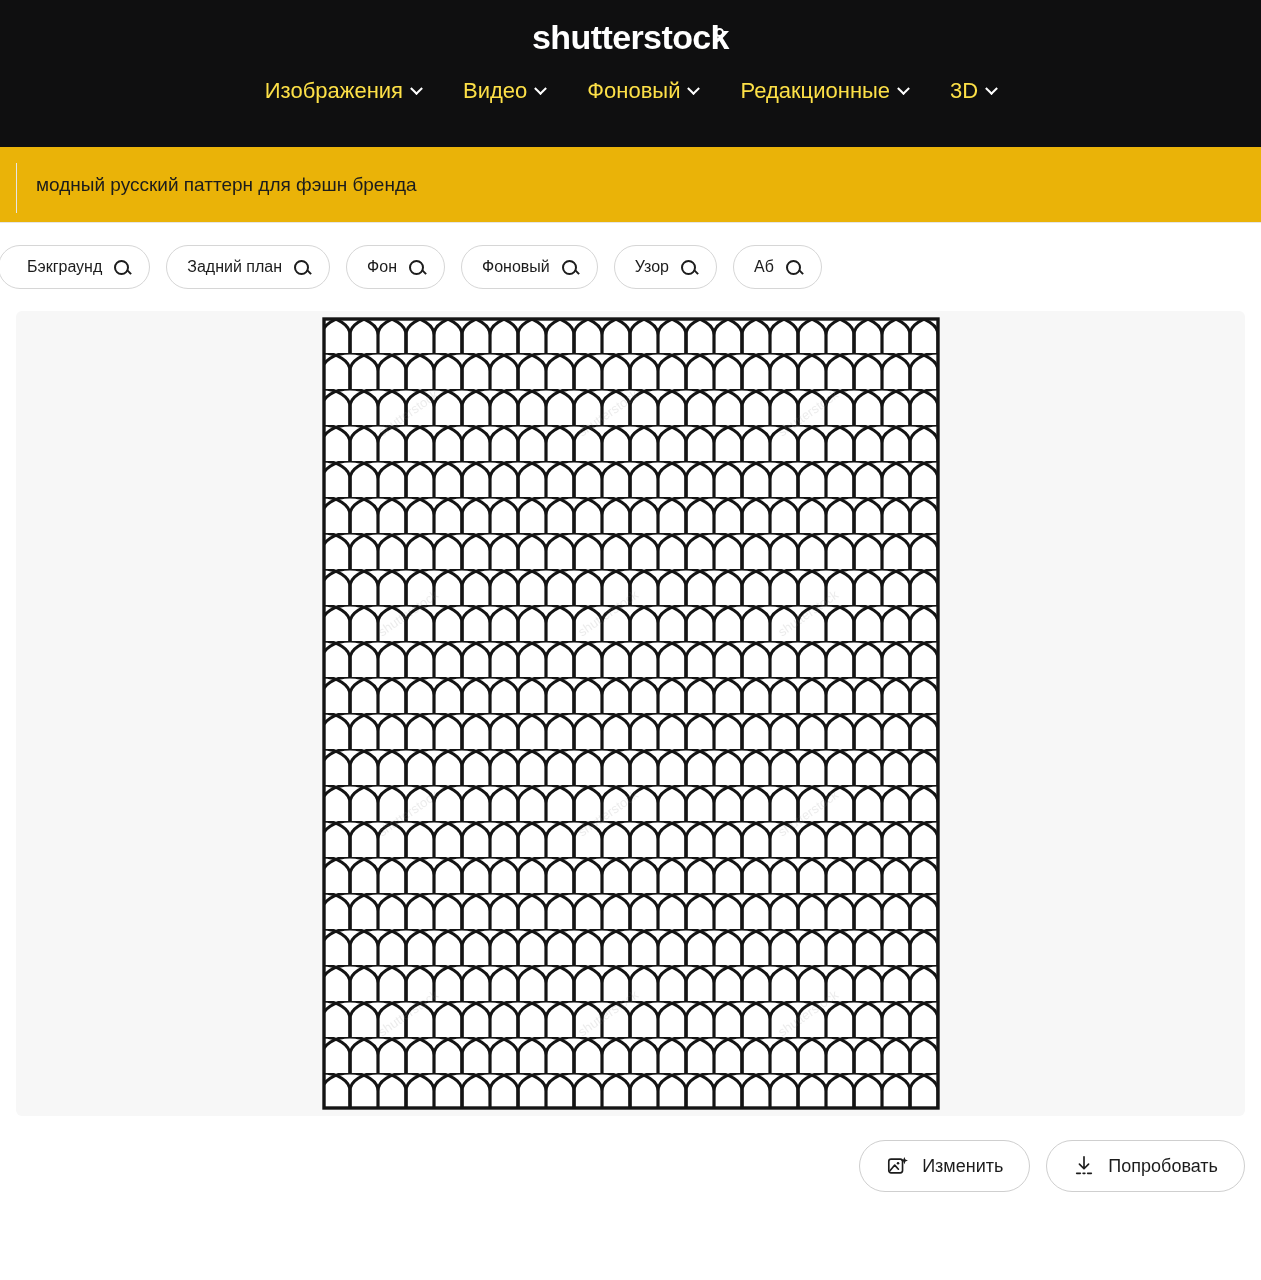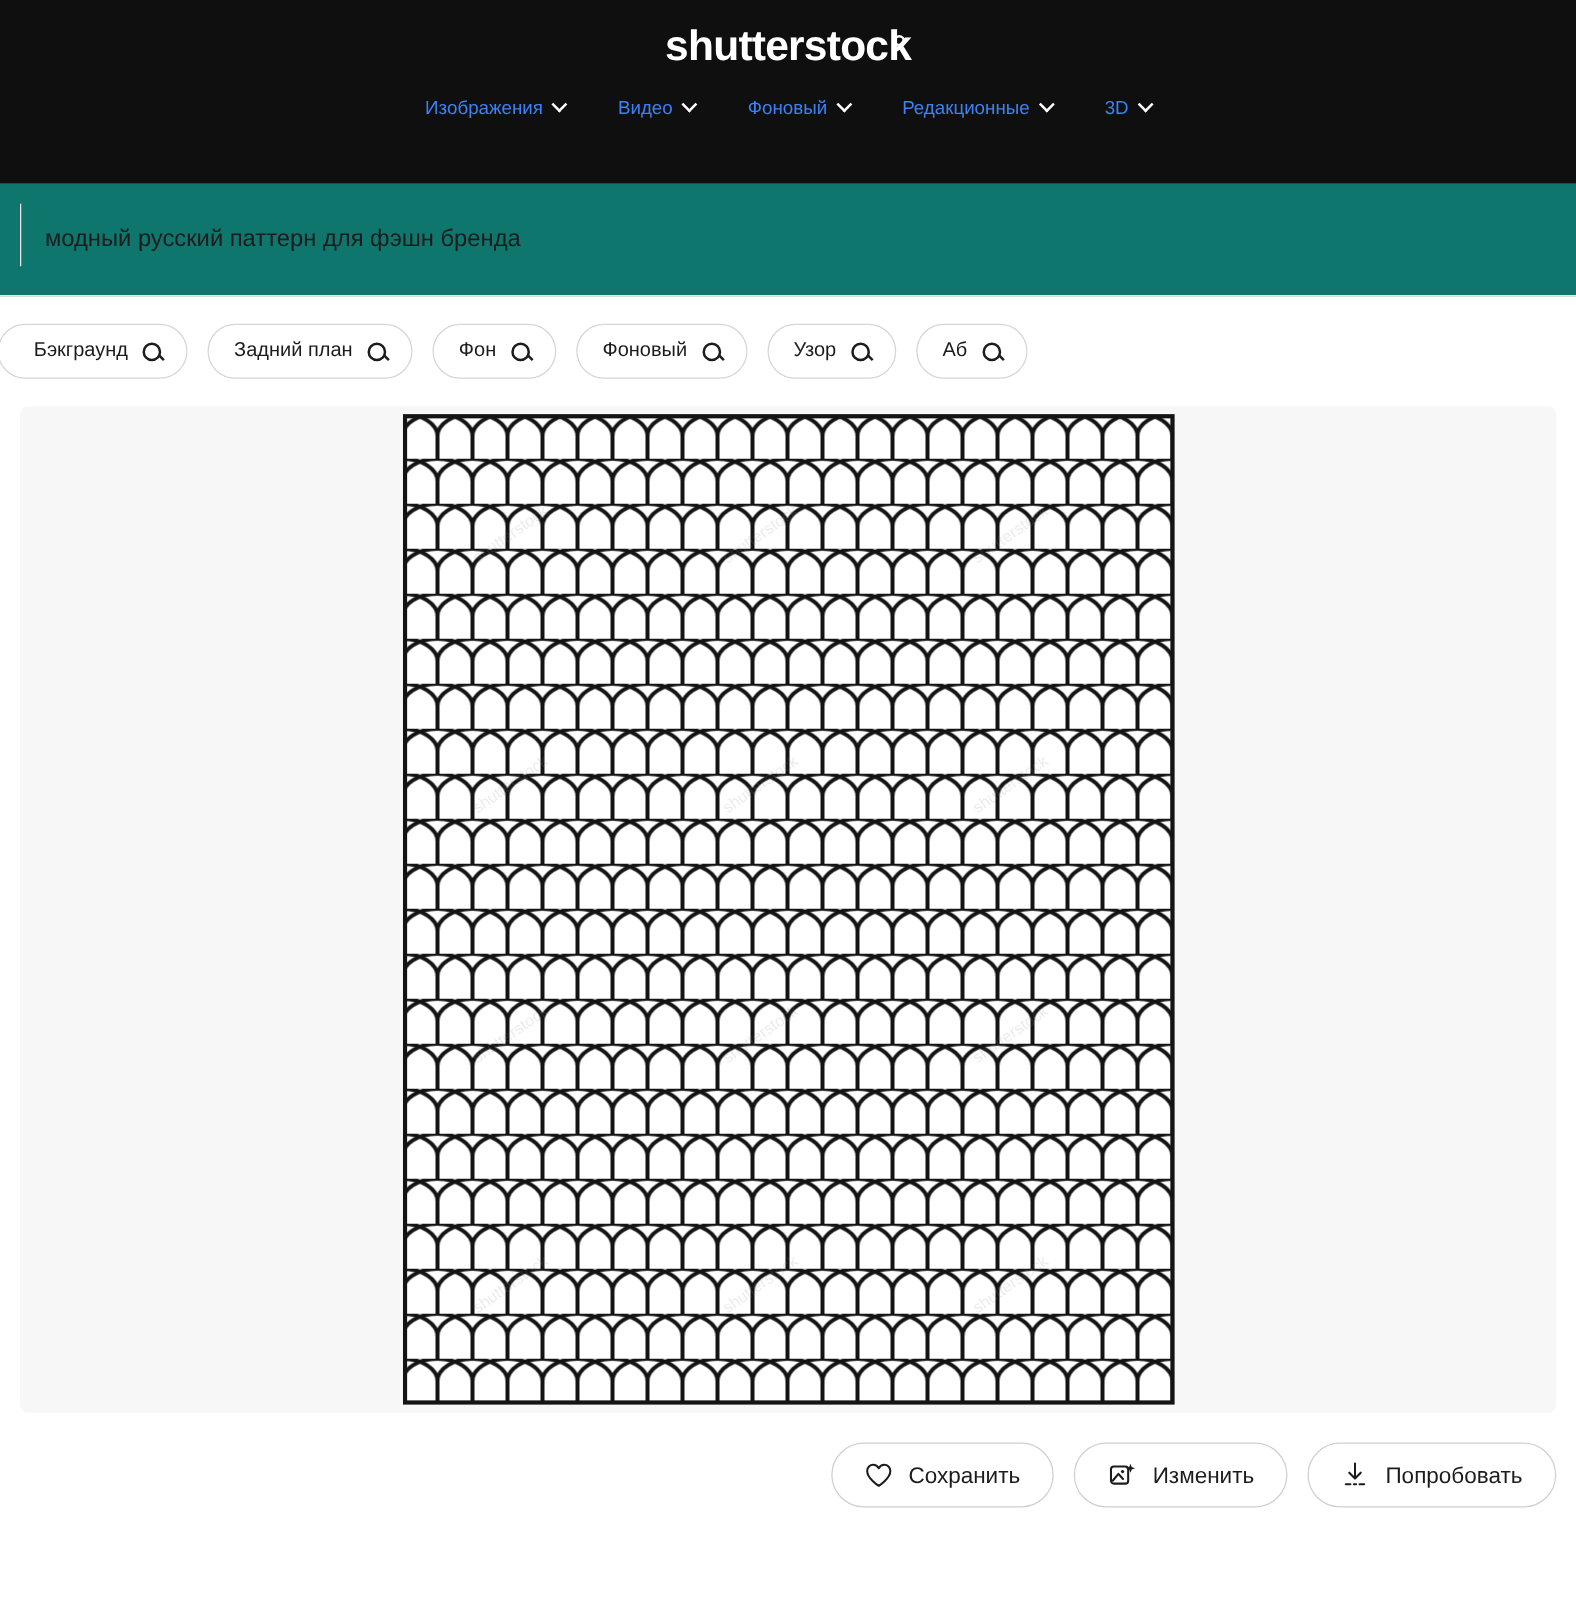--- a/index.html
+++ b/index.html
@@ -43,38 +43,38 @@
     display: flex;
     justify-content: center;
     align-items: center;
     gap: 38px;
     margin-top: 16px;
   }
   .nav-item {
     display: flex;
     align-items: center;
     gap: 9px;
-    font-size: 15px;
-    color: #3b82f6;
+    font-size: 22px;
+    color: #fde047;
     cursor: pointer;
     padding: 4px 2px;
   }
   .caret {
     display: inline-block;
     width: 9px; height: 9px;
     border-right: 2px solid #ffffff;
     border-bottom: 2px solid #ffffff;
     transform: rotate(45deg) translate(-2px,-2px);
   }
 
   
   .searchbar {
     width: 100%;
-    height: 90px;
-    background: #0f766e;
+    height: 76px;
+    background: #eab308;
     border-bottom: 1px solid #e6e6e6;
     display: flex;
     align-items: center;
   }
   .search-input {
     border: none;
     outline: none;
     font-size: 19px;
     color: #1c1c1c;
     padding-left: 36px;
@@ -285,26 +285,20 @@
         <text x="460" y="520" transform="rotate(-35 460 520)">shutterstock</text>
         <text x="60" y="720" transform="rotate(-35 60 720)">shutterstock</text>
         <text x="260" y="720" transform="rotate(-35 260 720)">shutterstock</text>
         <text x="460" y="720" transform="rotate(-35 460 720)">shutterstock</text>
       </g>
     </svg>
   </div>
 </div>
 
 <div class="actions">
-  <button class="btn">
-    <svg width="22" height="20" viewBox="0 0 24 22">
-      <path d="M12 20.5C12 20.5 1.8 14 1.8 7.4C1.8 4.2 4.3 2 7.1 2C9.2 2 11 3.2 12 5C13 3.2 14.8 2 16.9 2C19.7 2 22.2 4.2 22.2 7.4C22.2 14 12 20.5 12 20.5Z" fill="none" stroke="#1c1c1c" stroke-width="1.8" stroke-linejoin="round"></path>
-    </svg>
-    <span>Сохранить</span>
-  </button>
 
   <button class="btn">
     <svg width="23" height="22" viewBox="0 0 24 24">
       <rect x="2.5" y="4.5" width="15" height="15" rx="2.5" fill="none" stroke="#1c1c1c" stroke-width="1.8"></rect>
       <path d="M4 17 L9 11 L13 15.5" fill="none" stroke="#1c1c1c" stroke-width="1.8" stroke-linecap="round" stroke-linejoin="round"></path>
       <circle cx="12.6" cy="9" r="1.4" fill="#1c1c1c"></circle>
       <path d="M19.5 2.2 L20.6 5 L23.4 6.1 L20.6 7.2 L19.5 10 L18.4 7.2 L15.6 6.1 L18.4 5 Z" fill="#1c1c1c"></path>
     </svg>
     <span>Изменить</span>
   </button>

